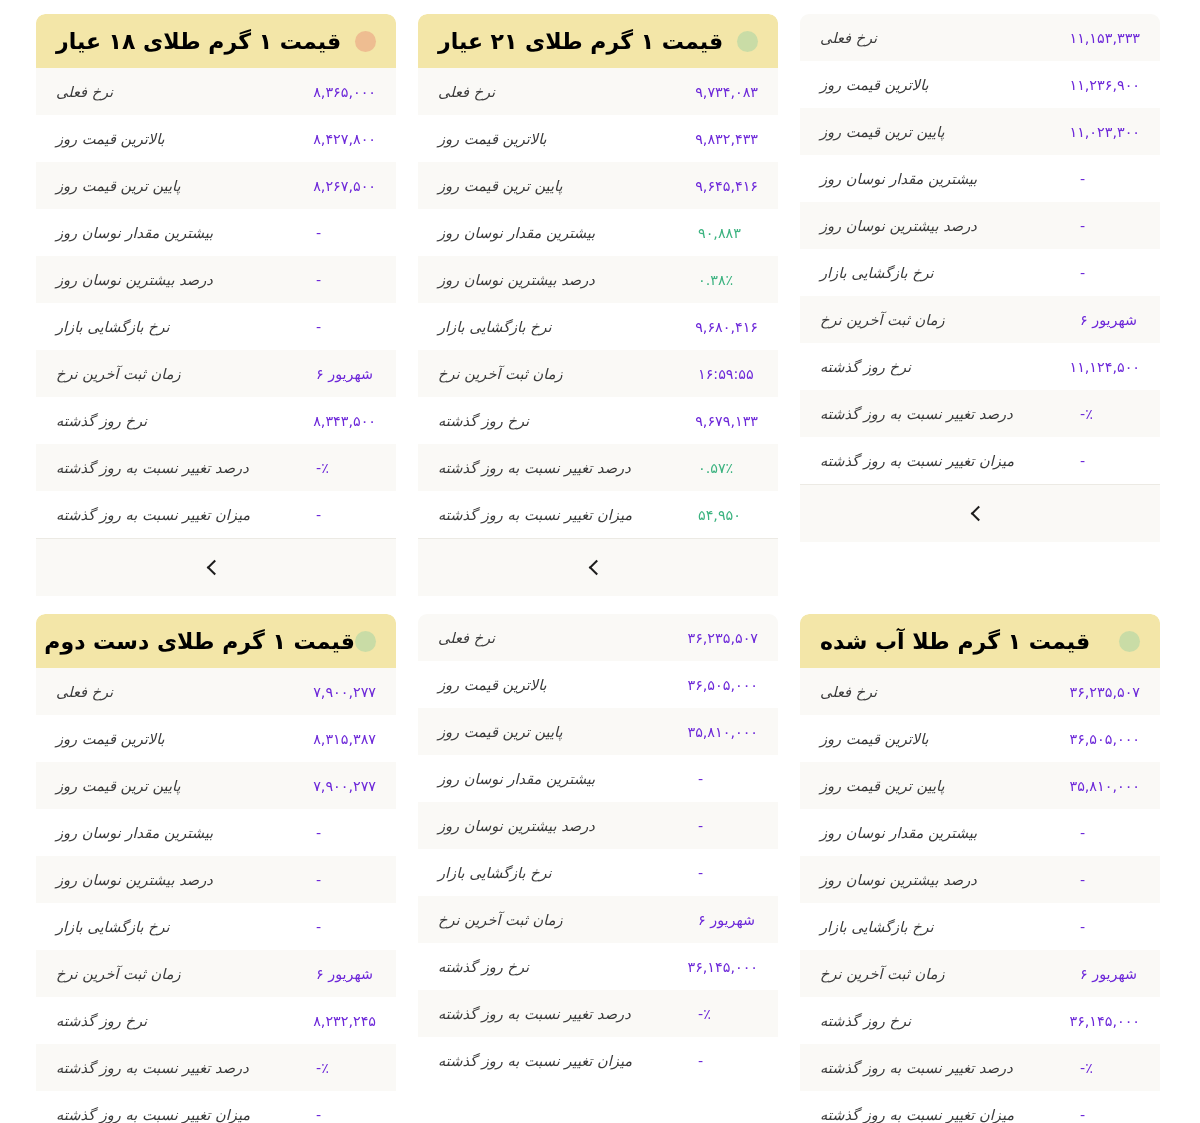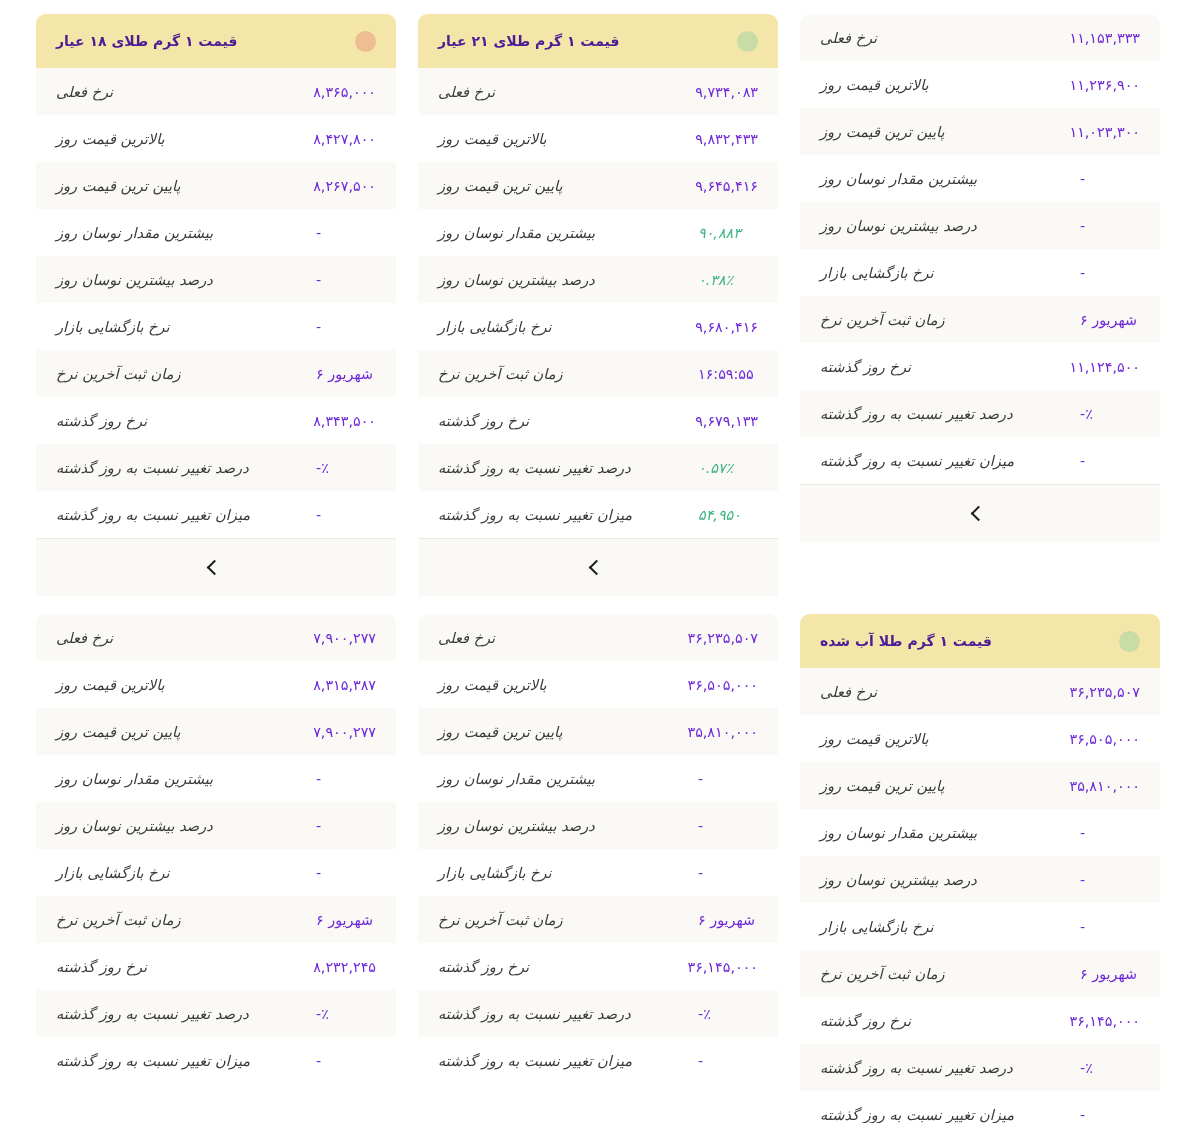--- a/index.html
+++ b/index.html
@@ -43,22 +43,22 @@
     background: #f3e6a8;
     height: 54px;
     display: flex;
     align-items: center;
     justify-content: space-between;
     padding: 0 20px;
     border-radius: 9px 9px 0 0;
   }
 
   .card-title {
-    font-size: 14px;
-    color: #4c1d95;
+    font-size: 22px;
+    color: #000000;
     font-weight: 600;
     letter-spacing: 0;
     white-space: nowrap;
   }
 
   .status-dot {
     width: 21px;
     height: 21px;
     border-radius: 50%;
     flex: 0 0 auto;
@@ -85,21 +85,21 @@
   }
 
   .row-value {
     font-size: 14.3px;
     color: #6d28d9;
     direction: ltr;
     text-align: left;
     white-space: nowrap;
     min-width: 60px;
   }
-  .row-value.up { color: #3cb380; font-style: italic; }
+  .row-value.up { color: #3cb380; }
 
   .card-footer {
     height: 58px;
     background: #faf9f6;
     border-top: 1px solid #eceae4;
     display: flex;
     align-items: center;
     justify-content: center;
     cursor: pointer;
   }
@@ -265,20 +265,24 @@
             <div class="row-label">میزان تغییر نسبت به روز گذشته</div>
           </div>
         </div>
         <div class="card-footer">
           <span class="chev"></span>
         </div>
       </div>
     </div>
   <div class="row-of-cards">
       <div class="card no-footer">
+        <div class="card-header">
+          <div class="status-dot" style="background: rgb(201, 220, 166);"></div>
+          <div class="card-title">قیمت ۱ گرم طلای دست دوم</div>
+        </div>
         <div class="rows">
           <div class="data-row alt">
             <div class="row-value">۷,۹۰۰,۲۷۷</div>
             <div class="row-label">نرخ فعلی</div>
           </div>
           <div class="data-row">
             <div class="row-value">۸,۳۱۵,۳۸۷</div>
             <div class="row-label">بالاترین قیمت روز</div>
           </div>
           <div class="data-row alt">

